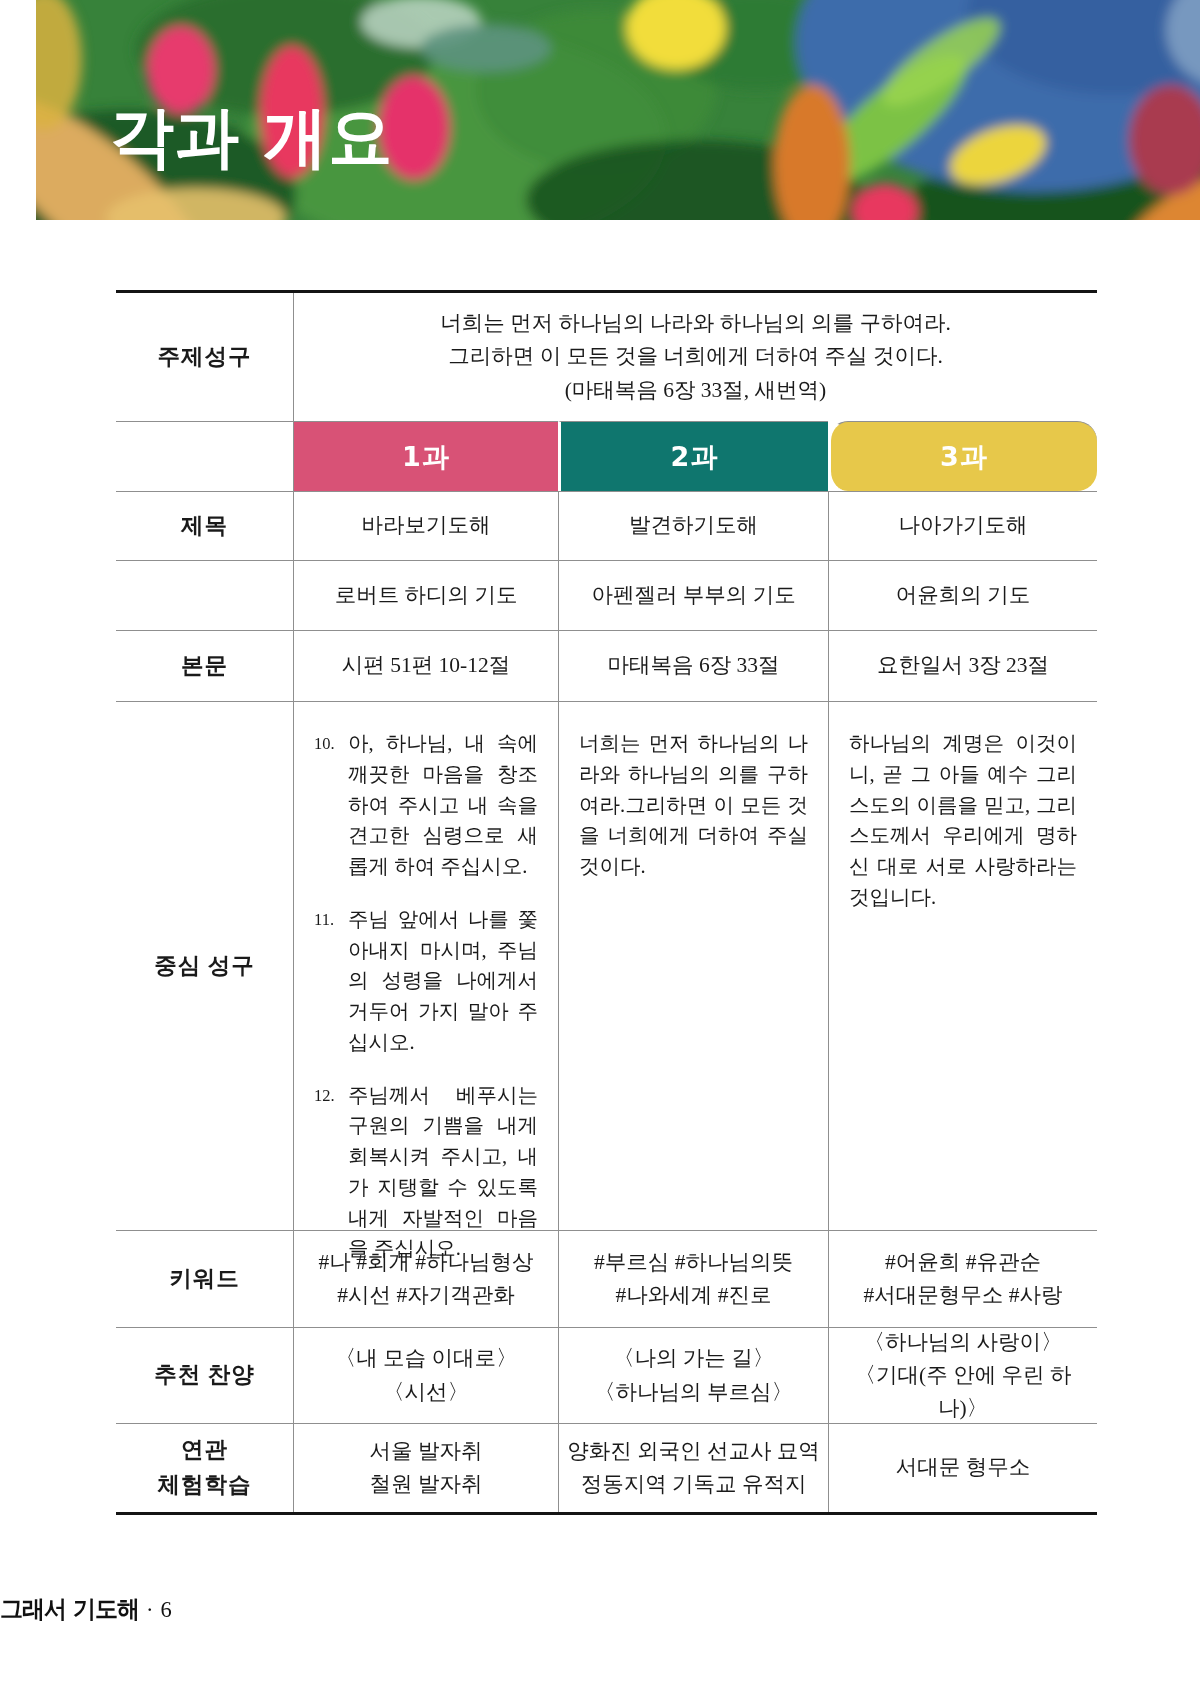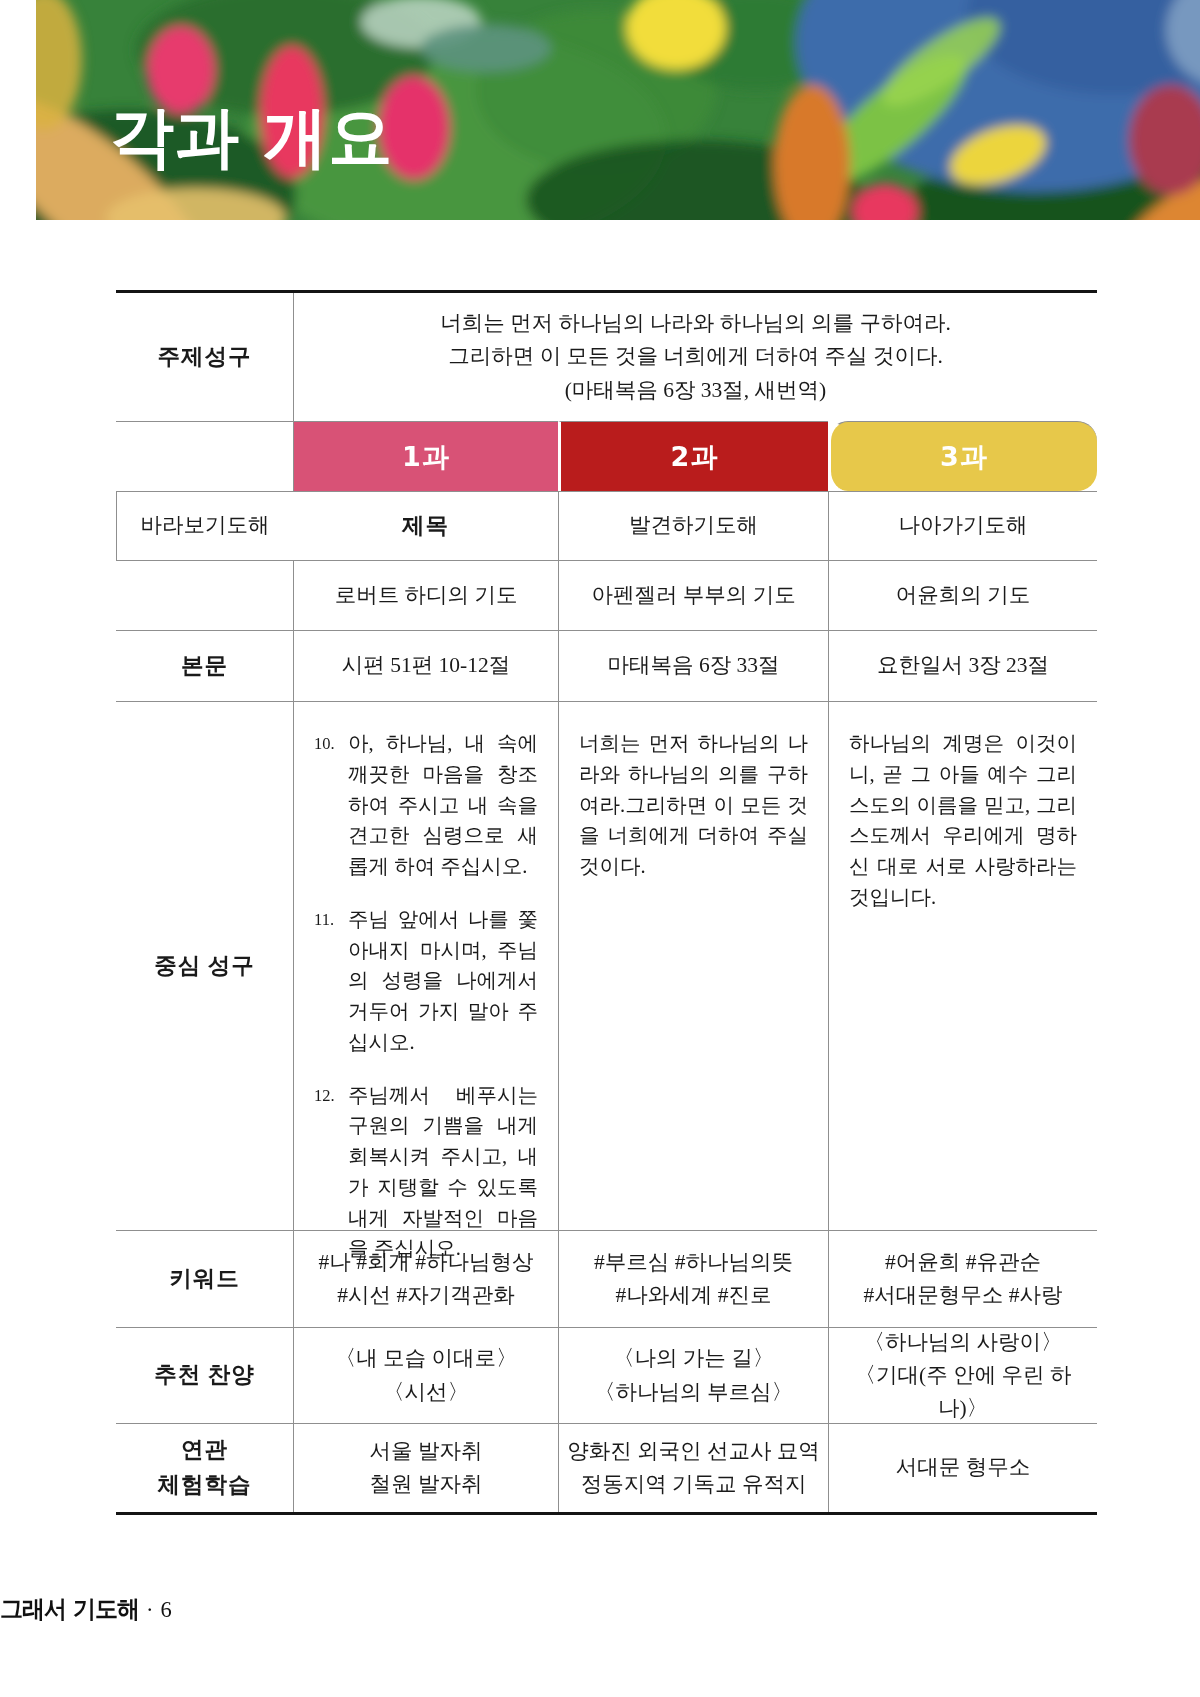--- a/index.html
+++ b/index.html
@@ -112,29 +112,29 @@
   <div class="cell no-t span3 two-line">
     <span>너희는 먼저 하나님의 나라와 하나님의 의를 구하여라.</span>
     <span>그리하면 이 모든 것을 너희에게 더하여 주실 것이다.</span>
     <span>(마태복음 6장 33절, 새번역)</span>
   </div>
 
   <div class="cell no-l"></div>
   <div class="cell colored" style="background: rgb(216, 82, 118);">
     <span>1과</span>
   </div>
-  <div class="cell colored gap-l" style="background: #b91c1c;">
+  <div class="cell colored gap-l" style="background: #0f766e;">
     <span>2과</span>
   </div>
   <div class="cell colored gap-l" style="background: rgb(231, 200, 74); border-radius: 20px;">
     <span>3과</span>
   </div>
 
+  <div class="cell lbl no-l">제목</div>
   <div class="cell">바라보기도해</div>
-  <div class="cell lbl no-l">제목</div>
   <div class="cell">발견하기도해</div>
   <div class="cell">나아가기도해</div>
 
   <div class="cell no-l"></div>
   <div class="cell">로버트 하디의 기도</div>
   <div class="cell">아펜젤러 부부의 기도</div>
   <div class="cell">어윤희의 기도</div>
 
   <div class="cell lbl no-l">본문</div>
   <div class="cell">시편 51편 10-12절</div>

